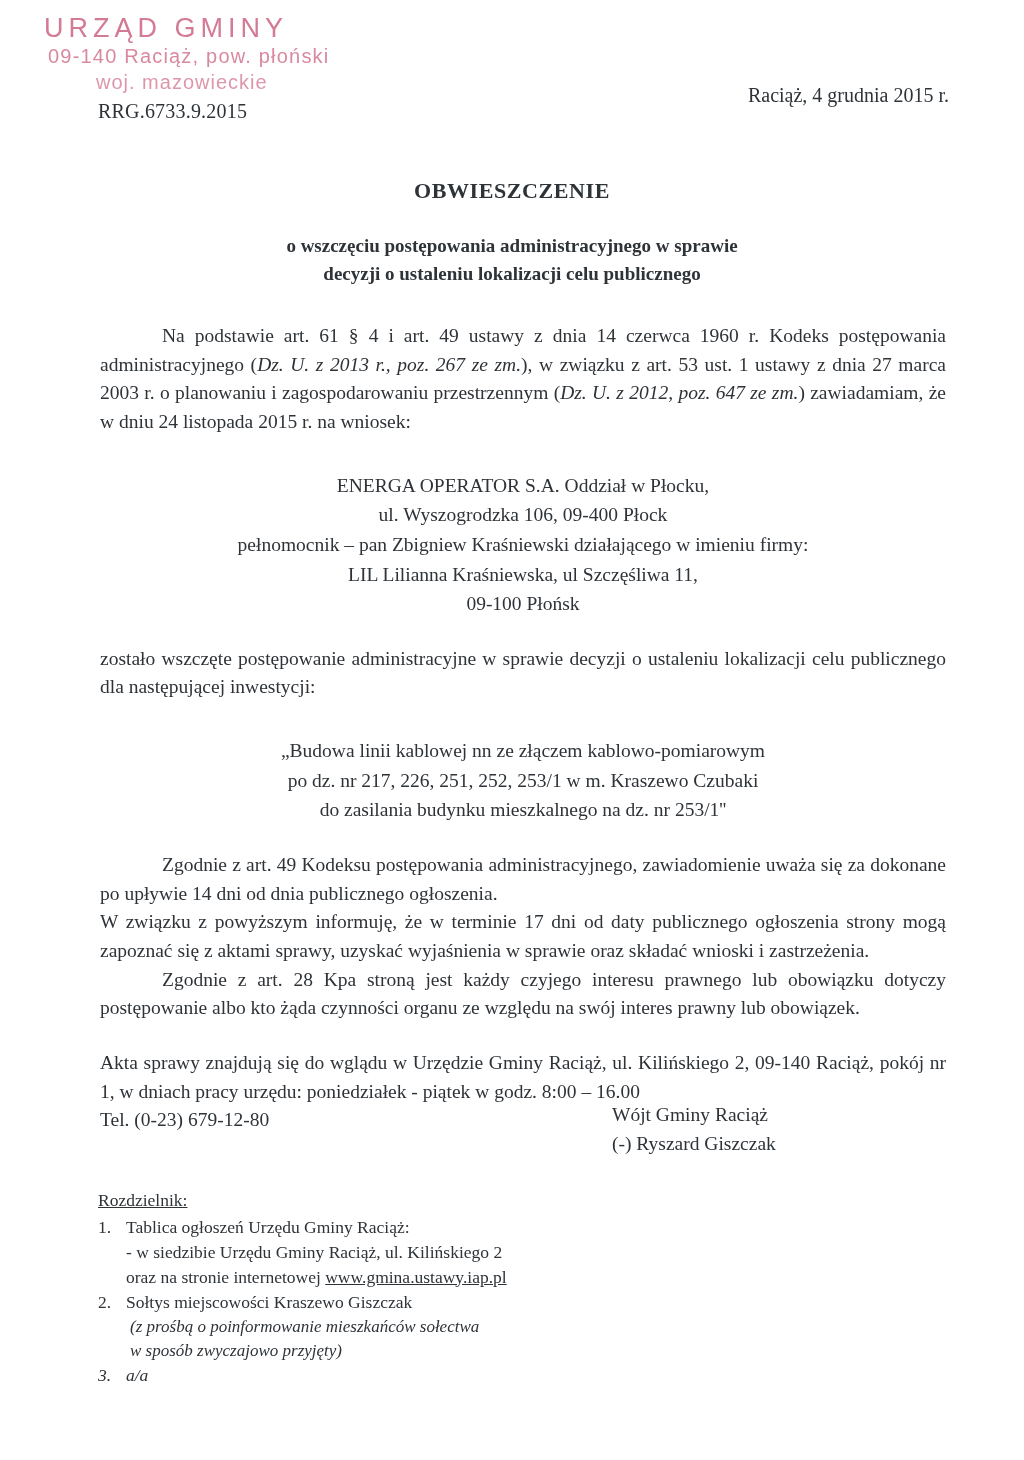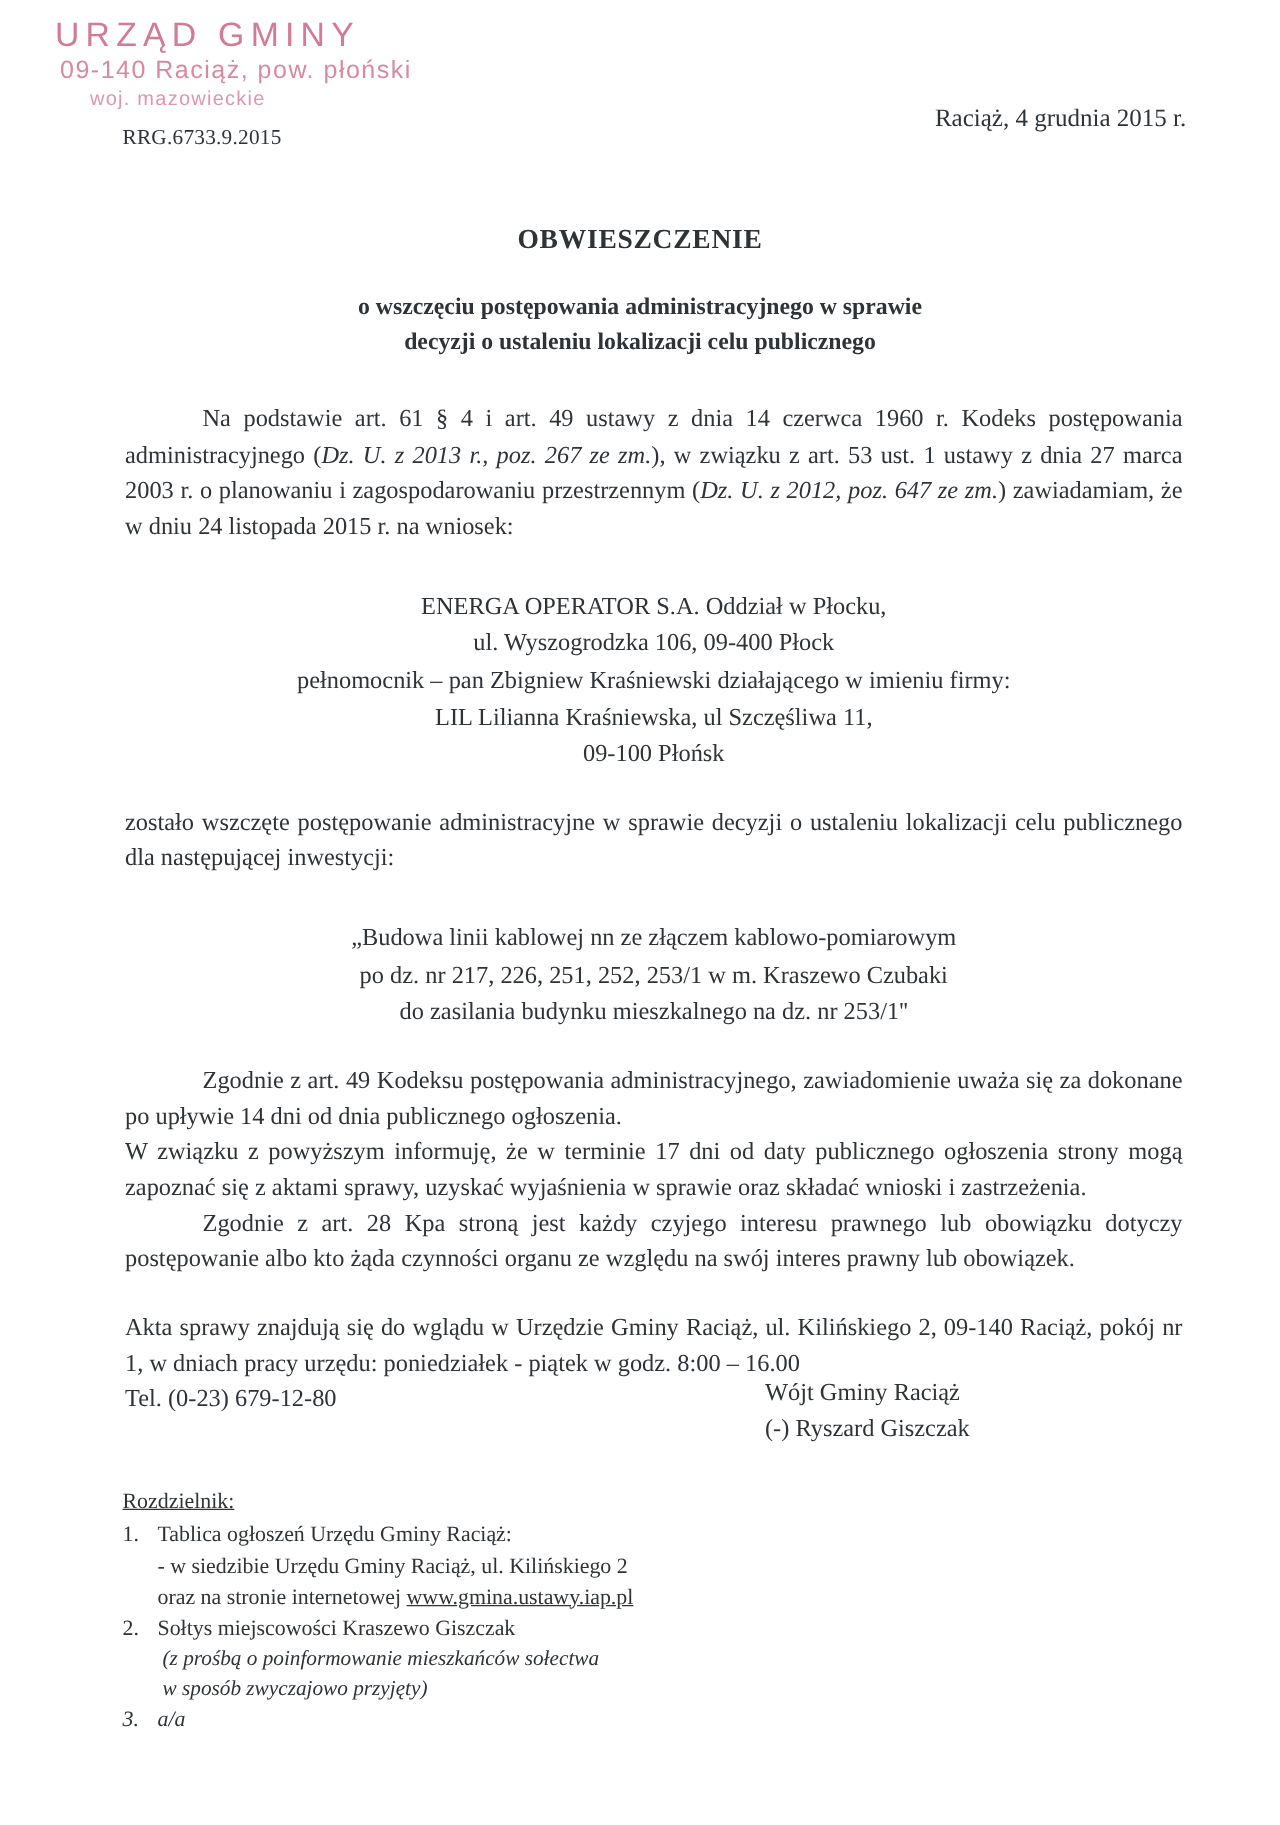--- a/index.html
+++ b/index.html
@@ -43,34 +43,34 @@
   }
   .stamp-line2 {
     font-size: 20px;
     letter-spacing: 1.2px;
     margin-top: 4px;
     margin-left: 4px;
     opacity: .82;
     white-space: nowrap;
   }
   .stamp-line3 {
-    font-size: 16px;
+    font-size: 20px;
     letter-spacing: 1px;
     margin-top: 5px;
-    margin-left: 28px;
+    margin-left: 52px;
     opacity: .72;
     white-space: nowrap;
   }
 
   
   .refno {
     position: absolute;
     left: 98px;
     top: 100px;
-    font-size: 17px;
+    font-size: 20px;
     letter-spacing: .2px;
     white-space: nowrap;
   }
 
   
   .placedate {
     position: absolute;
     right: 75px;
     top: 84px;
     font-size: 20px;

